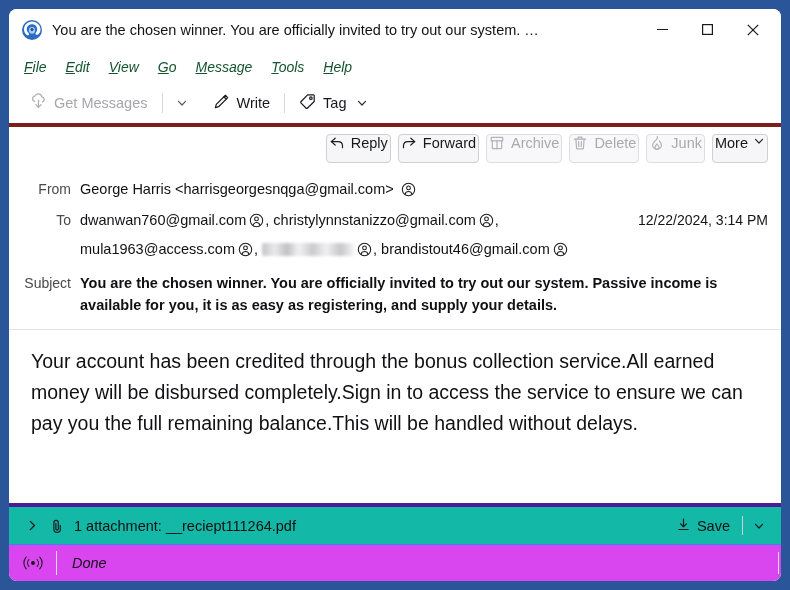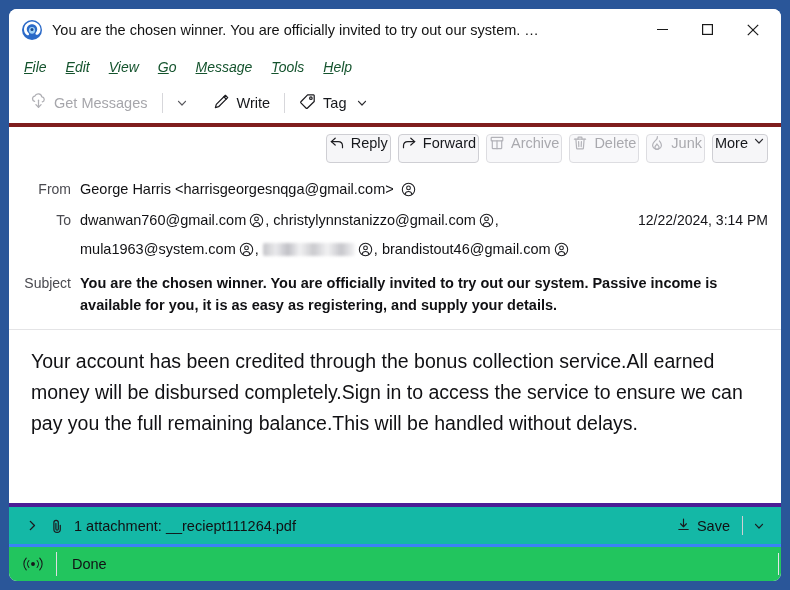--- a/index.html
+++ b/index.html
@@ -315,23 +315,24 @@
     flex: none;
   }
 
   
   #statusbar {
     position: relative;
     flex: none;
     height: 37px;
     display: flex;
     align-items: center;
-    background: #22c55e;
-    border-top: 3px solid #3b82f6;
-    z-index: 2;
+    background: #d946ef;
+    border-top: 1px solid #3b82f6;
+    z-index: 2;
+    font-style: italic;
   }
   #status-icon {
     width: 47px;
     display: flex; align-items: center; justify-content: center;
     flex: none;
     color: #16161a;
   }
   #status-div {
     width: 1px; height: 24px; background: #dedee1; flex: none;
   }
@@ -525,21 +526,21 @@
                 <circle cx="8" cy="8" r="6.6"></circle>
                 <circle cx="8" cy="6.3" r="2"></circle>
                 <path d="M4.3 13.1c.5-2 1.9-3 3.7-3s3.2 1 3.7 3"></path>
               </svg></span><span>,</span>
           <span class="addr">christylynnstanizzo@gmail.com</span><span class="ci"><svg width="15" height="15" viewBox="0 0 16 16" fill="none" stroke="#1d1d21" stroke-width="1.15">
                 <circle cx="8" cy="8" r="6.6"></circle>
                 <circle cx="8" cy="6.3" r="2"></circle>
                 <path d="M4.3 13.1c.5-2 1.9-3 3.7-3s3.2 1 3.7 3"></path>
               </svg></span><span>,</span>
           <div style="height:4px;"></div>
-          <span class="addr">mula1963@system.com</span><span class="ci"><svg width="15" height="15" viewBox="0 0 16 16" fill="none" stroke="#1d1d21" stroke-width="1.15">
+          <span class="addr">mula1963@access.com</span><span class="ci"><svg width="15" height="15" viewBox="0 0 16 16" fill="none" stroke="#1d1d21" stroke-width="1.15">
                 <circle cx="8" cy="8" r="6.6"></circle>
                 <circle cx="8" cy="6.3" r="2"></circle>
                 <path d="M4.3 13.1c.5-2 1.9-3 3.7-3s3.2 1 3.7 3"></path>
               </svg></span><span>,</span>
           <span class="redacted"></span><span class="ci"><svg width="15" height="15" viewBox="0 0 16 16" fill="none" stroke="#1d1d21" stroke-width="1.15">
                 <circle cx="8" cy="8" r="6.6"></circle>
                 <circle cx="8" cy="6.3" r="2"></circle>
                 <path d="M4.3 13.1c.5-2 1.9-3 3.7-3s3.2 1 3.7 3"></path>
               </svg></span><span>,</span>
           <span class="addr">brandistout46@gmail.com</span><span class="ci"><svg width="15" height="15" viewBox="0 0 16 16" fill="none" stroke="#1d1d21" stroke-width="1.15">

